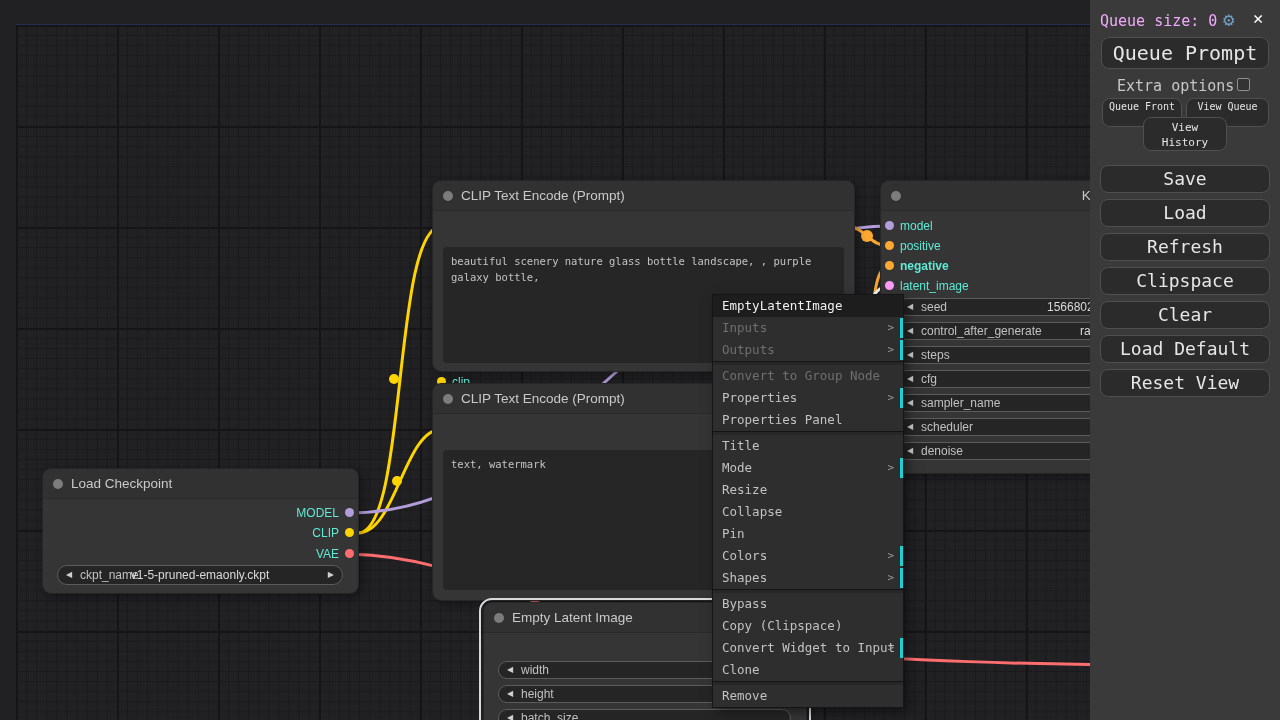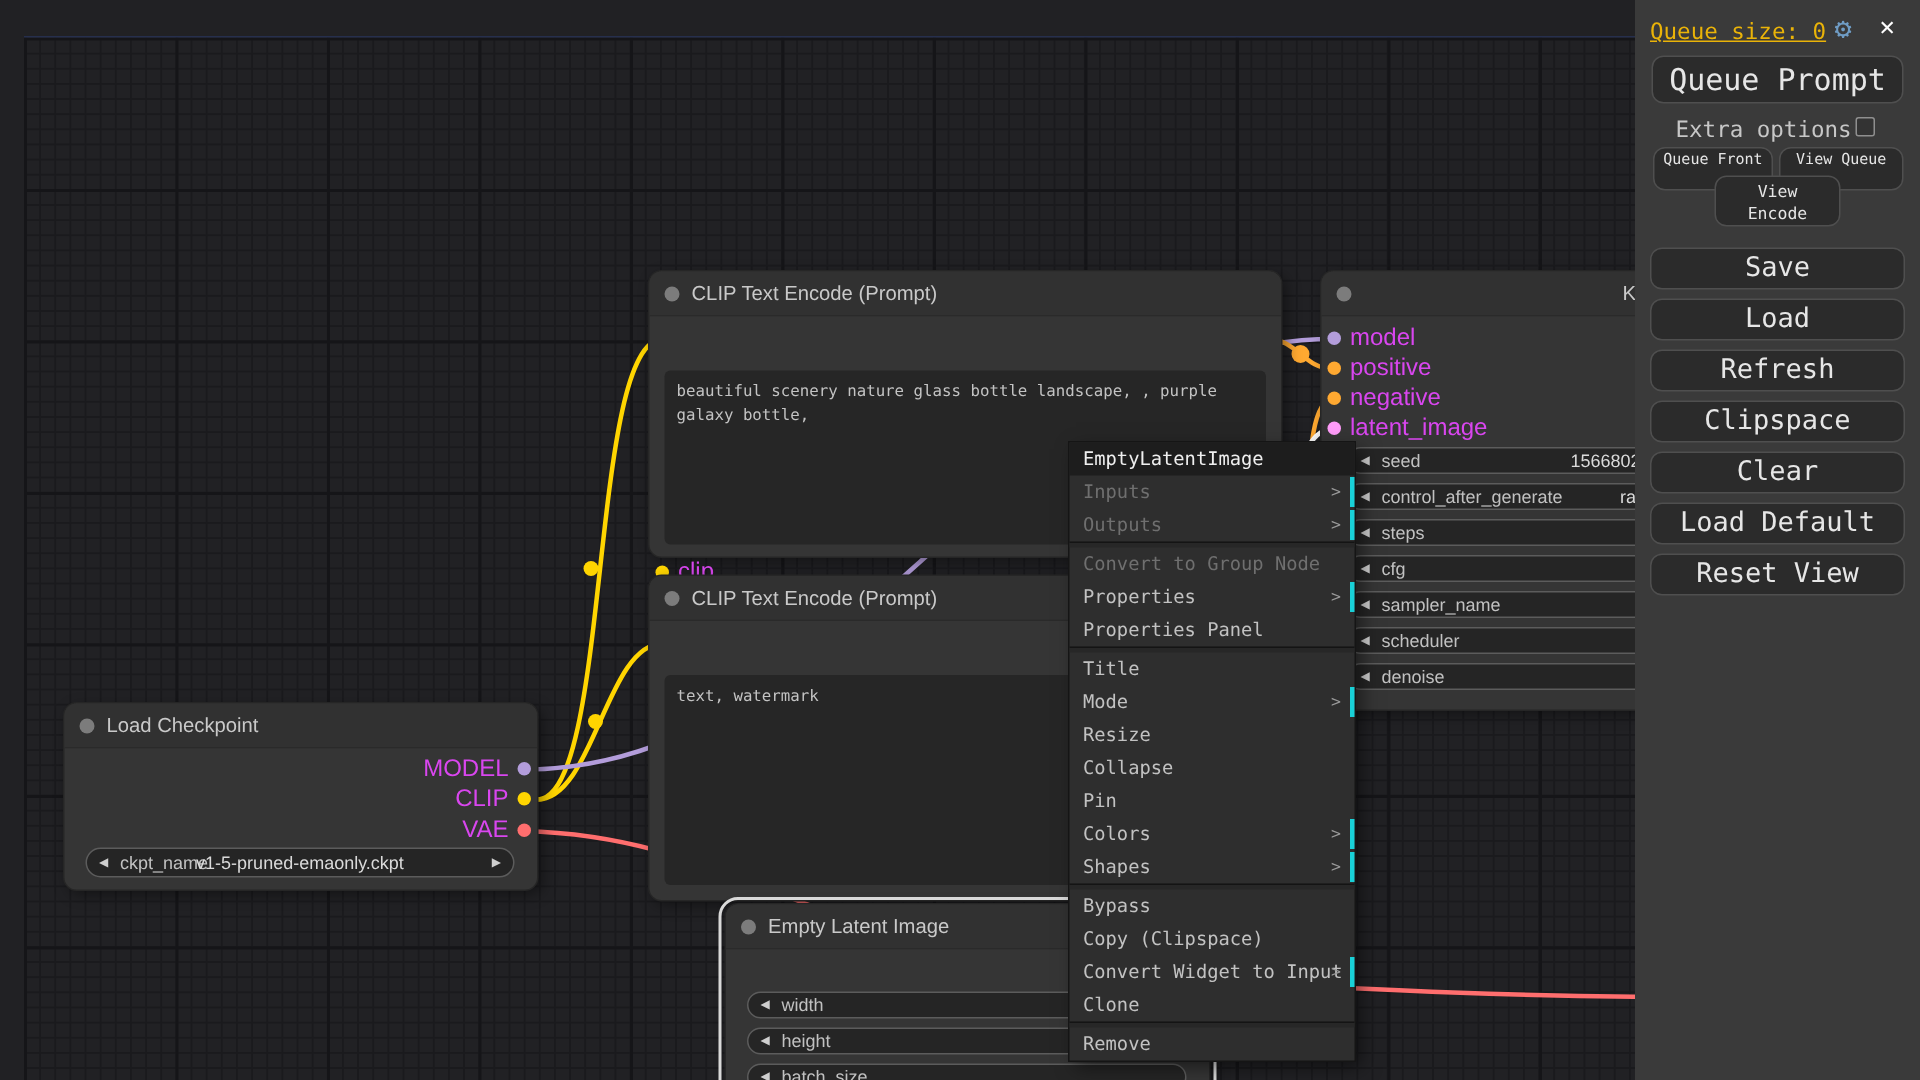--- a/index.html
+++ b/index.html
@@ -32,21 +32,21 @@
   .node-title {
     position:relative; height:30px; background:#313131;
     border-radius:8px 8px 0 0; border-bottom:1px solid #2a2a2a;
     color:#c9c9c9; font-size:13.5px; line-height:30px; padding-left:28px;
     white-space:nowrap; overflow:hidden;
   }
   .title-dot {
     position:absolute; left:10px; top:10px; width:10px; height:10px;
     border-radius:50%; background:#7c7c7c;
   }
-  .slot { position:absolute; height:14px; font-size:16px; color:#d946ef; line-height:14px; white-space:nowrap; }
+  .slot { position:absolute; height:14px; font-size:12px; color:#5eead4; line-height:14px; white-space:nowrap; }
   .port { position:absolute; width:9px; height:9px; border-radius:50%; }
   .port.in  { left:4px; top:2px; }
   .port.out { right:4px; top:2px; }
   .slot.in  { padding-left:19px; }
   .slot.out { padding-right:19px; text-align:right; right:0; }
   .c-model { background:#B39DDB; } .c-clip { background:#FFD500; }
   .c-cond  { background:#FFA931; } .c-latent { background:#FF9CF9; }
   .c-vae   { background:#FF6E6E; }
 
   .textbox {
@@ -77,21 +77,21 @@
   .ctx-item .sub-arrow { position:absolute; right:9px; top:0; font-size:11px; color:#9a9a9a; }
   .ctx-item .sub-bar { position:absolute; right:0; top:1px; bottom:1px; width:3px; background:#19d1d8; }
   .ctx-sep { height:4px; border-top:1px solid #141414; background:#272727; }
 
   
   .sidebar {
     position:absolute; left:1090px; top:0; width:190px; height:720px;
     background:#3a3a3a; z-index:20;
     font-family:"DejaVu Sans Mono", monospace; color:#d9d9d9;
   }
-  .sb-head { position:absolute; left:10px; top:12px; font-size:15px; color:#eab308;text-decoration:underline; }
+  .sb-head { position:absolute; left:10px; top:12px; font-size:15px; color:#f0abfc; }
   .gear { position:absolute; left:133px; top:8px; font-size:19px; color:#6f9cc4; cursor:pointer; }
   .closex { position:absolute; left:163px; top:8px; font-size:17px; color:#ffffff; cursor:pointer; }
   .btn {
     position:absolute; background:#2b2b2b; border:1px solid #4f4f4f; border-radius:8px;
     color:#e6e6e6; text-align:center; cursor:pointer;
   }
   .btn-queue { left:11px; top:37px; width:168px; height:32px; font-size:20px; line-height:30px; }
   .extra { position:absolute; left:27px; top:77px; font-size:15px; color:#c7c7c7; }
   .chk { position:absolute; left:147px; top:78px; width:13px; height:13px; border:1px solid #8f8f8f; border-radius:2px; background:#333; cursor:pointer; }
   .btn-sm { height:29px; font-size:10px; line-height:15px; top:98px; }
@@ -149,21 +149,21 @@
       <span>KSampler</span>
     </div>
     <div class="slot in" style="left:0; top:38px;">
       <span class="port in c-model"></span>
       <span>model</span>
     </div>
     <div class="slot in" style="left:0; top:58px;">
       <span class="port in c-cond"></span>
       <span>positive</span>
     </div>
-    <div class="slot in" style="left:0; top:78px;">
+    <div class="slot in" style="left:0; top:78px;font-weight:bold;">
       <span class="port in c-cond"></span>
       <span>negative</span>
     </div>
     <div class="slot in" style="left:0; top:98px;">
       <span class="port in c-latent"></span>
       <span>latent_image</span>
     </div>
     <div class="pill" style="left:17px; top:117px; width:243px;">
       <span class="arrow l">◀</span>
       <span class="lbl">seed</span>
@@ -269,21 +269,21 @@
 <div class="sidebar">
   <div class="sb-head">Queue size: 0</div>
   <div class="gear">⚙</div>
   <div class="closex">✕</div>
   <div class="btn btn-queue">Queue Prompt</div>
   <div class="extra">Extra options</div>
   <div class="chk"></div>
   <div class="btn btn-sm btn-qf">Queue Front</div>
   <div class="btn btn-sm btn-vq">View Queue</div>
   <div class="btn btn-vh" style="white-space:pre-line;">View
-Encode</div>
+History</div>
   <div class="btn btn-big" style="top:199px;">Load</div>
   <div class="btn btn-big" style="top:165px;">Save</div>
   <div class="btn btn-big" style="top:233px;">Refresh</div>
   <div class="btn btn-big" style="top:267px;">Clipspace</div>
   <div class="btn btn-big" style="top:301px;">Clear</div>
   <div class="btn btn-big" style="top:335px;">Load Default</div>
   <div class="btn btn-big" style="top:369px;">Reset View</div>
 </div>
 
 </body></html>

